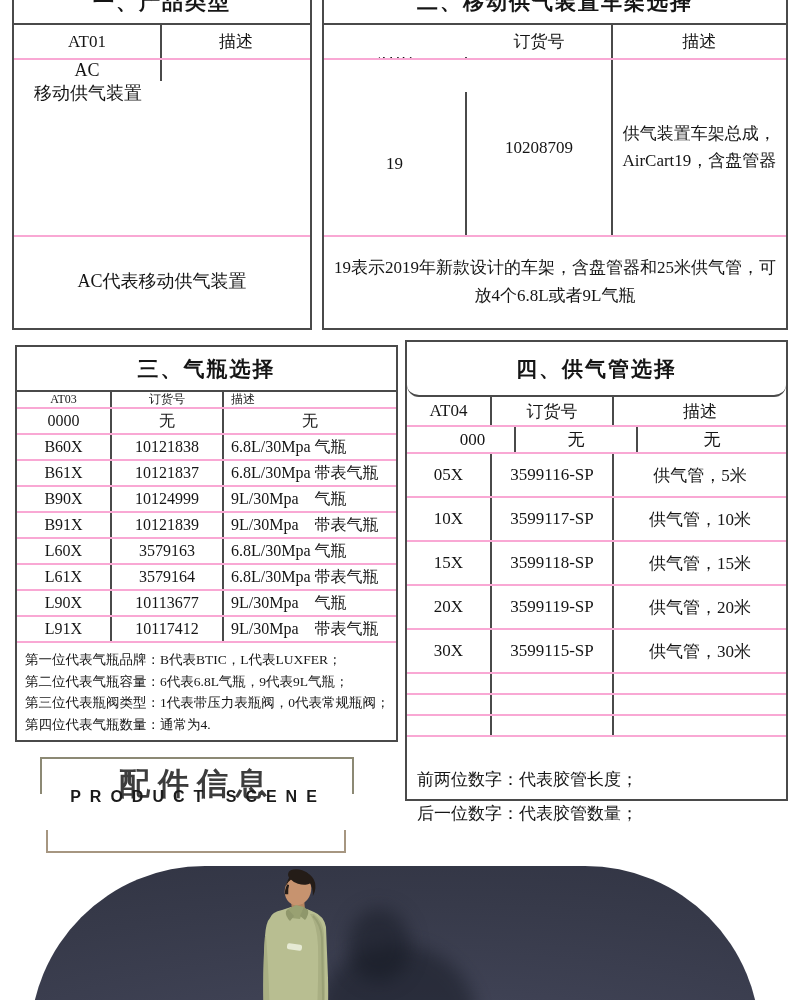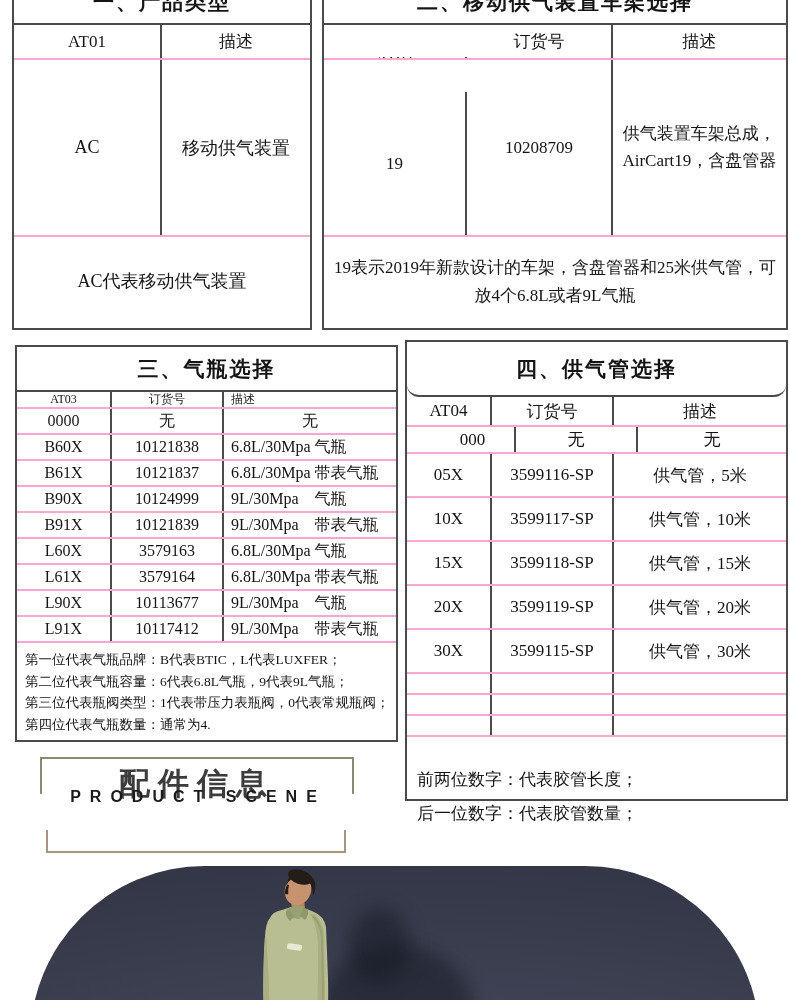--- a/index.html
+++ b/index.html
@@ -17,21 +17,21 @@
   .t-title{position:relative;border-bottom:2px solid #4a4a4a;box-sizing:border-box;
            font-weight:bold;font-size:21px;letter-spacing:2px;}
   .t-title .tt{position:absolute;left:0;right:0;text-align:center;}
   .t-note{box-sizing:border-box;display:flex;align-items:center;justify-content:center;
           text-align:center;font-size:17px;line-height:1.6;padding:4px 10px;}
 
   
   .t1{left:12px;top:-32px;width:300px;height:362px;}
   .t1 .t-title{height:55px;}
   .t1 .hrow{height:35px;font-size:17px;}
-  .t1 .drow{height:177px;font-size:18px;}
+  .t1 .drow{height:177px;font-size:18px;flex-direction:column;}
   .t1 .t-note{height:89px;font-size:18px;}
   .t1 .c1{width:50%;}.t1 .c2{width:50%;}
 
   
   .t2{left:322px;top:-32px;width:466px;height:362px;}
   .t2 .t-title{height:55px;}
   .t2 .hrow{height:35px;font-size:17px;}
   .t2 .drow{height:177px;font-size:17px;}
   .t2 .t-note{height:89px;font-size:17px;}
   .t2 .c1{width:31%;margin-top:32px;}.t2 .c2{width:31.5%;}.t2 .c3{width:37.5%;}

